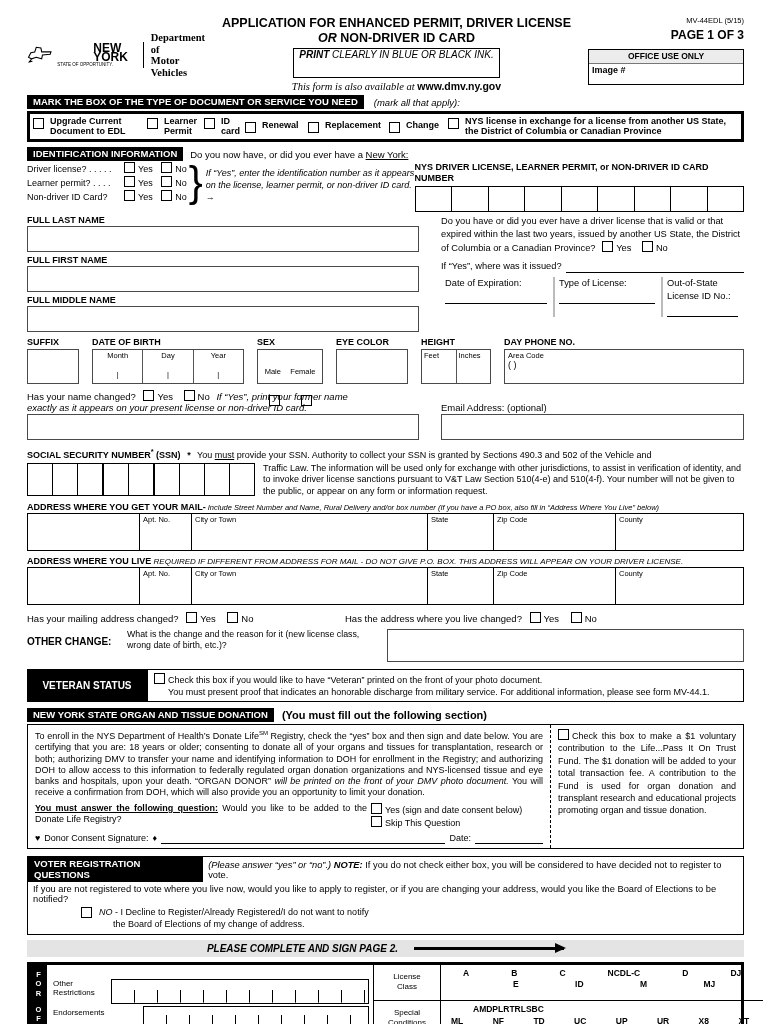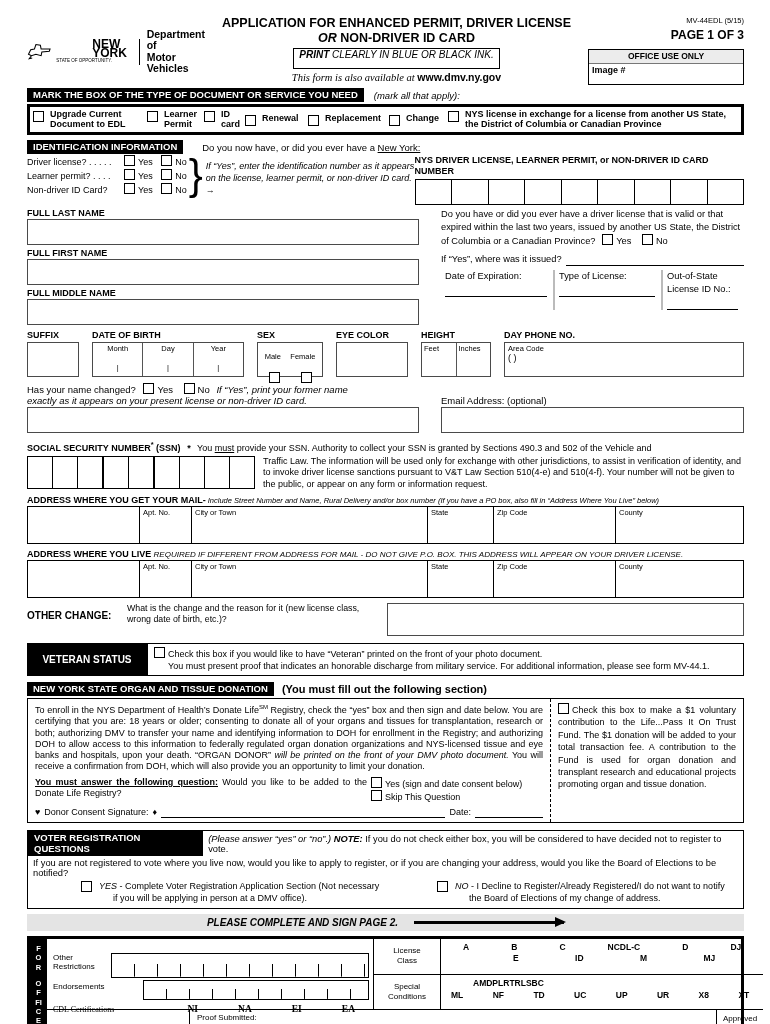--- a/index.html
+++ b/index.html
@@ -8,38 +8,38 @@
   .b{font-weight:bold}.i{font-style:italic}.u{text-decoration:underline}
   .sm{font-size:7.5px}
   .cb{flex:none;width:9px;height:9px;border:1.5px solid #000;display:inline-block;vertical-align:-1px;background:#fff;margin-right:3px;}
   .bar{background:#000;color:#fff;font-weight:bold;padding:1px 6px 2px;display:inline-block;}
   
   .hdr{display:flex;}
   .logo{width:178px;display:flex;align-items:center;padding-top:10px;gap:4px;}
   .lt1{font-weight:bold;font-size:12px;line-height:9px;padding-left:36px;}
   .lt2{font-size:4.5px;line-height:5px;}
   .logodiv{width:1px;background:#000;height:26px;margin:0 3px;}
-  .dmvt{font-weight:bold;font-size:10.5px;line-height:11.5px;}
+  .dmvt{font-weight:bold;font-size:10.5px;line-height:11.5px;font-family:Liberation Serif, serif;}
   .titleblock{flex:1;text-align:center;padding-top:8px;}
   .t1{font-size:12.5px;font-weight:bold;line-height:14.5px;}
-  .printbox{display:inline-block;border:1px solid #000;padding:0 5px 8px;font-size:10px;margin-top:3px;font-style:italic;}
+  .printbox{display:inline-block;border:1px solid #000;padding:0 5px 17px;font-size:10px;margin-top:3px;font-style:italic;}
   .avail{font-family:"Liberation Serif",serif;font-style:italic;font-size:10.5px;margin-top:2px;}
   .avail .b{font-family:"Liberation Sans",sans-serif;font-style:normal;}
   .hdrright{width:156px;text-align:right;font-size:7.5px;padding-top:8px;}
   .pageno{font-size:12px;font-weight:bold;margin-top:3px;}
   .oubox{border:1.5px solid #000;margin-top:7px;text-align:left;}
   .ouhead{background:#ececec;border-bottom:1px solid #777;text-align:center;font-weight:bold;font-size:8.5px;padding:1px 0 2px;}
   .ouimg{font-weight:bold;font-size:9px;padding:1px 3px 9px;}
   
   .markrow{display:flex;align-items:center;gap:10px;margin-top:3px;font-size:9.5px;}
   .dtbox{border:3px solid #000;display:flex;padding:3px 3px;gap:7px;align-items:center;margin-top:2px;}
   .dt{display:flex;gap:3px;font-weight:bold;line-height:9.5px;align-items:flex-start;}
   .dt .cb{margin-top:1px;}
   
-  .identhead{margin-top:5px;display:flex;gap:19px;align-items:center;font-size:9.5px;}
+  .identhead{margin-top:5px;display:flex;gap:7px;align-items:center;font-size:9.5px;}
   .identbody{display:flex;margin-top:1px;}
   .iqrow{line-height:14px;white-space:nowrap;}
   .iql{display:inline-block;width:97px;}
   .brace{font-size:42px;font-weight:400;line-height:40px;margin:0 3px 0 2px;}
   .idnote{width:218px;font-style:italic;padding-top:5px;line-height:12px;}
   .identright{margin-left:auto;width:344px;}
   .idlab{font-weight:bold;line-height:11px;}
   .idgrid{display:flex;border:1px solid #000;height:24px;margin-top:2px;background:#fff;}
   .idgrid>div{flex:1;border-left:1px solid #000;}
   .idgrid>div:first-child{border-left:none;}
@@ -56,21 +56,21 @@
   .expcell .wline{height:13px;}
   
   .prow{display:flex;gap:13px;margin-top:5px;}
   .pf .flabel{margin-top:0;}
   .pbox{border:1px solid #4a4a4a;height:35px;margin-top:2px;box-sizing:border-box;}
   .dobbox{display:flex;}
   .dobc{flex:1;border-left:1px solid #555;text-align:center;font-size:7.5px;padding-top:1px;}
   .dobc:first-child{border-left:none;}
   .tick{display:block;margin-top:10px;}
   .sexbox{font-size:7.5px;text-align:center;padding-top:1px;}
-  .sexl{display:flex;justify-content:space-around;padding:8px 2px;}
+  .sexl{display:flex;justify-content:space-around;padding:16px 2px;}
   .sexc{display:flex;justify-content:space-around;margin-top:3px;}
   .htbox{display:flex;font-size:7.5px;}
   .htc{flex:1;border-left:1px solid #555;padding:1px 2px;}
   .htc:first-child{border-left:none;}
   .phbox{font-size:7.5px;padding:1px 3px;}
   
   .ssn{margin-top:6px;line-height:11.5px;}
   .ssnrow{display:flex;gap:8px;margin-top:1px;}
   .ssngrid{display:flex;border:1.5px solid #000;height:33px;width:228px;flex:none;box-sizing:border-box;}
   .ssngrid>div{flex:1;border-left:1px solid #000;}
@@ -365,20 +365,32 @@
   <div class="alabel"><span class="b">ADDRESS WHERE YOU LIVE</span><span class="i" style="font-size:8px"> REQUIRED IF DIFFERENT FROM ADDRESS FOR MAIL - DO NOT GIVE P.O. BOX.  THIS ADDRESS WILL APPEAR ON YOUR DRIVER LICENSE.</span></div>
   <div class="atable">
     <div class="ac" style="flex:1"></div>
     <div class="ac" style="width:52px"><span>Apt. No.</span></div>
     <div class="ac" style="width:236px"><span>City or Town</span></div>
     <div class="ac" style="width:66px"><span>State</span></div>
     <div class="ac" style="width:122px"><span>Zip Code</span></div>
     <div class="ac" style="width:128px"><span>County</span></div>
   </div>
 
+  <div class="chrow">
+    <div style="width:312px">
+      <span>Has your mailing address changed?</span>
+      <span class="cb" style="margin-left:5px"></span><span>Yes</span>
+      <span class="cb" style="margin-left:9px"></span><span>No</span>
+    </div>
+    <div>
+      <span>Has the address where  you live changed?</span>
+      <span class="cb" style="margin-left:5px"></span><span>Yes</span>
+      <span class="cb" style="margin-left:9px"></span><span>No</span>
+    </div>
+  </div>
 
   <div class="ocrow">
     <div class="oclabel">OTHER CHANGE:</div>
     <div class="ocq">What is the change and the reason for it (new license class, wrong date of birth, etc.)?</div>
     <div class="ocbox"></div>
   </div>
 
   <div class="vetrow">
     <div class="vetbar">VETERAN STATUS</div>
     <div class="vetbox">
@@ -415,24 +427,20 @@
     </div>
   </div>
 
   <div class="votbox">
     <div class="votl1">
       <span class="bar" style="font-size:9.5px;margin-left:-5px">VOTER  REGISTRATION QUESTIONS</span>
       <span><span class="i">(Please answer “yes” or “no”.)</span> <span class="b i">NOTE:</span><span> If you do not check either box, you will be considered to have decided not to register to vote.</span></span>
     </div>
     <div class="votl2">If you are not registered to vote where you live now, would you like to apply to register, or if you are changing your address, would you like the Board of Elections to be notified?</div>
     <div class="votopts">
-      <div class="vopt" style="width:356px">
-        <span class="cb"></span>
-        <div><span class="i">YES</span><span> - Complete Voter Registration Application Section (Not  necessary</span><div class="l2">if you will be applying in person at a DMV office).</div></div>
-      </div>
       <div class="vopt">
         <span class="cb"></span>
         <div><span class="i">NO</span><span> - I Decline to Register/Already Registered/I do not want to notify</span><div class="l2">the Board of Elections of my change of address.</div></div>
       </div>
     </div>
   </div>
 
   <div class="p2bar">
     <span>PLEASE COMPLETE AND SIGN PAGE 2.</span>
     <div class="arr"></div>

